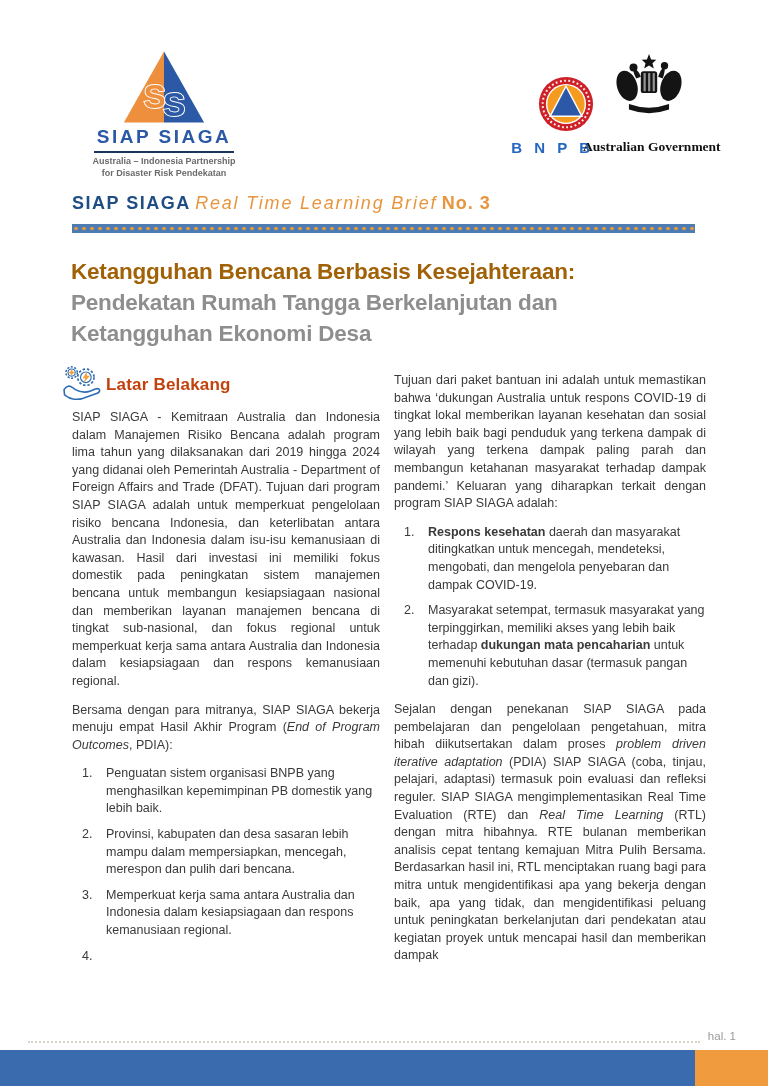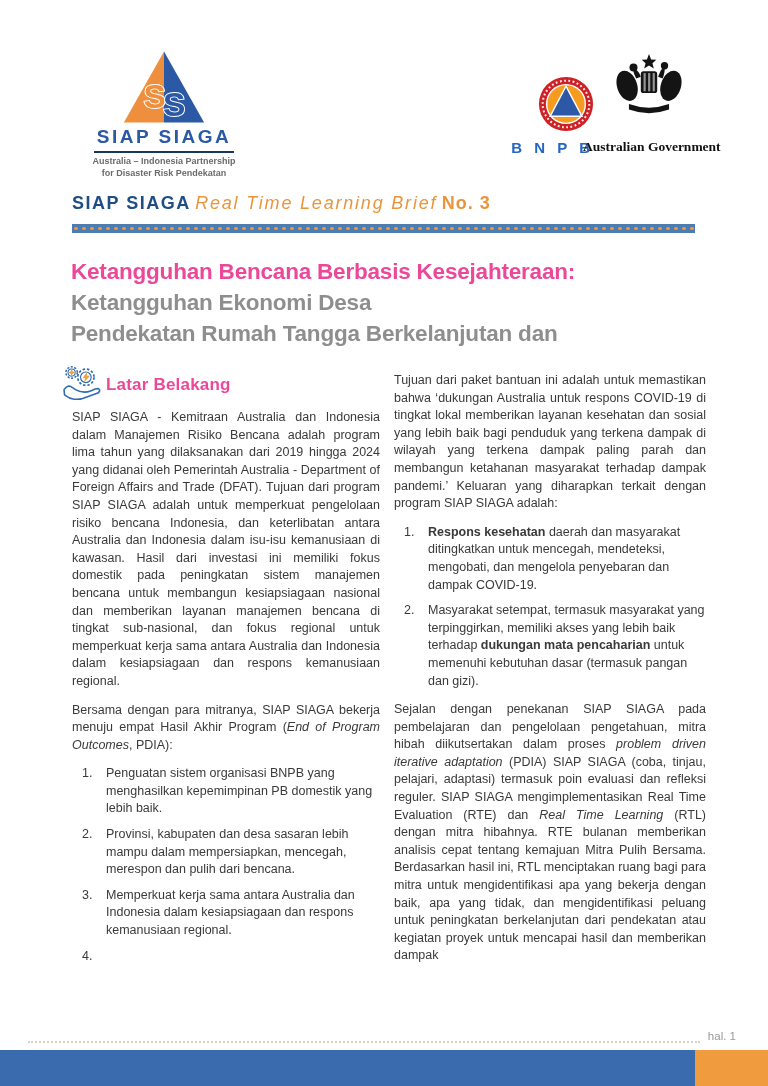--- a/index.html
+++ b/index.html
@@ -24,25 +24,25 @@
   .brief-line .series{font-size:18px;font-weight:400;font-style:italic;color:#e9953d;letter-spacing:1.8px;}
   .brief-line .num{font-size:18px;font-weight:700;color:#e9953d;letter-spacing:1px;}
   .dotbar{
     position:absolute;left:72px;top:224px;width:623px;height:9px;
     background-color:#4d7cb3;
     background-image:radial-gradient(circle at 4px 4.5px,#e8973f 1.5px,rgba(0,0,0,0) 2px);
     background-size:8px 9px;background-repeat:repeat-x;
   }
   
   .doc-title{position:absolute;left:71px;top:256px;width:620px;font-weight:700;font-size:22.5px;line-height:31px;letter-spacing:-0.2px;}
-  .doc-title .t1{color:#ec4899;}
+  .doc-title .t1{color:#a16207;}
   .doc-title .t2{color:#8e8e8e;}
   
   .section-head{position:absolute;left:62px;top:364px;display:flex;align-items:flex-end;}
-  .section-head .label{font-size:17px;font-weight:700;color:#ec4899;margin-left:2px;padding-bottom:5px;letter-spacing:0.2px;}
+  .section-head .label{font-size:17px;font-weight:700;color:#c2410c;margin-left:2px;padding-bottom:5px;letter-spacing:0.2px;}
   
   .col{position:absolute;font-size:12.5px;line-height:17.6px;color:#3a3a3a;}
   .col-left{left:72px;top:409px;width:308px;}
   .col-right{left:394px;top:372px;width:312px;}
   .col p{margin:0 0 11px 0;text-align:justify;}
   .num-list{margin:0 0 11px 0;padding:0;list-style:none;}
   .num-list li{position:relative;padding-left:34px;margin-bottom:8px;text-align:left;}
   .num-list li .n{position:absolute;left:10px;top:0;}
   
   .foot-dots{position:absolute;left:28px;top:1041px;width:672px;border-top:2px dotted #d9d2c6;}
@@ -103,22 +103,22 @@
     <span class="brand">SIAP SIAGA</span>
     <span> </span>
     <span class="series">Real Time Learning Brief</span>
     <span> </span>
     <span class="num">No. 3</span>
   </div>
   <div class="dotbar"></div>
 
   <div class="doc-title">
     <div class="t1">Ketangguhan Bencana Berbasis Kesejahteraan:</div>
+    <div class="t2">Pendekatan Rumah Tangga Berkelanjutan dan</div>
     <div class="t2">Ketangguhan Ekonomi Desa</div>
-    <div class="t2">Pendekatan Rumah Tangga Berkelanjutan dan</div>
   </div>
 
   <div class="section-head">
     <svg width="42" height="36" viewBox="0 0 44 38">
       <circle cx="10" cy="9" r="6" fill="#ffffff" stroke="#2e6db4" stroke-width="1.6" stroke-dasharray="2.2,1.6"></circle>
       <circle cx="10" cy="9" r="3.8" fill="none" stroke="#2e6db4" stroke-width="1.1"></circle>
       <polygon points="10,5.5 11.2,7.8 13.5,9 11.2,10.2 10,12.5 8.8,10.2 6.5,9 8.8,7.8" fill="#f0a23c"></polygon>
       <circle cx="25" cy="14" r="8.6" fill="#ffffff" stroke="#2e6db4" stroke-width="1.8" stroke-dasharray="2.6,2"></circle>
       <circle cx="25" cy="14" r="5.6" fill="none" stroke="#2e6db4" stroke-width="1.2"></circle>
       <polygon points="26,8.5 21.5,15 24.3,15 22.5,20 29.5,12.5 26.3,12.5" fill="#f0a23c"></polygon>

